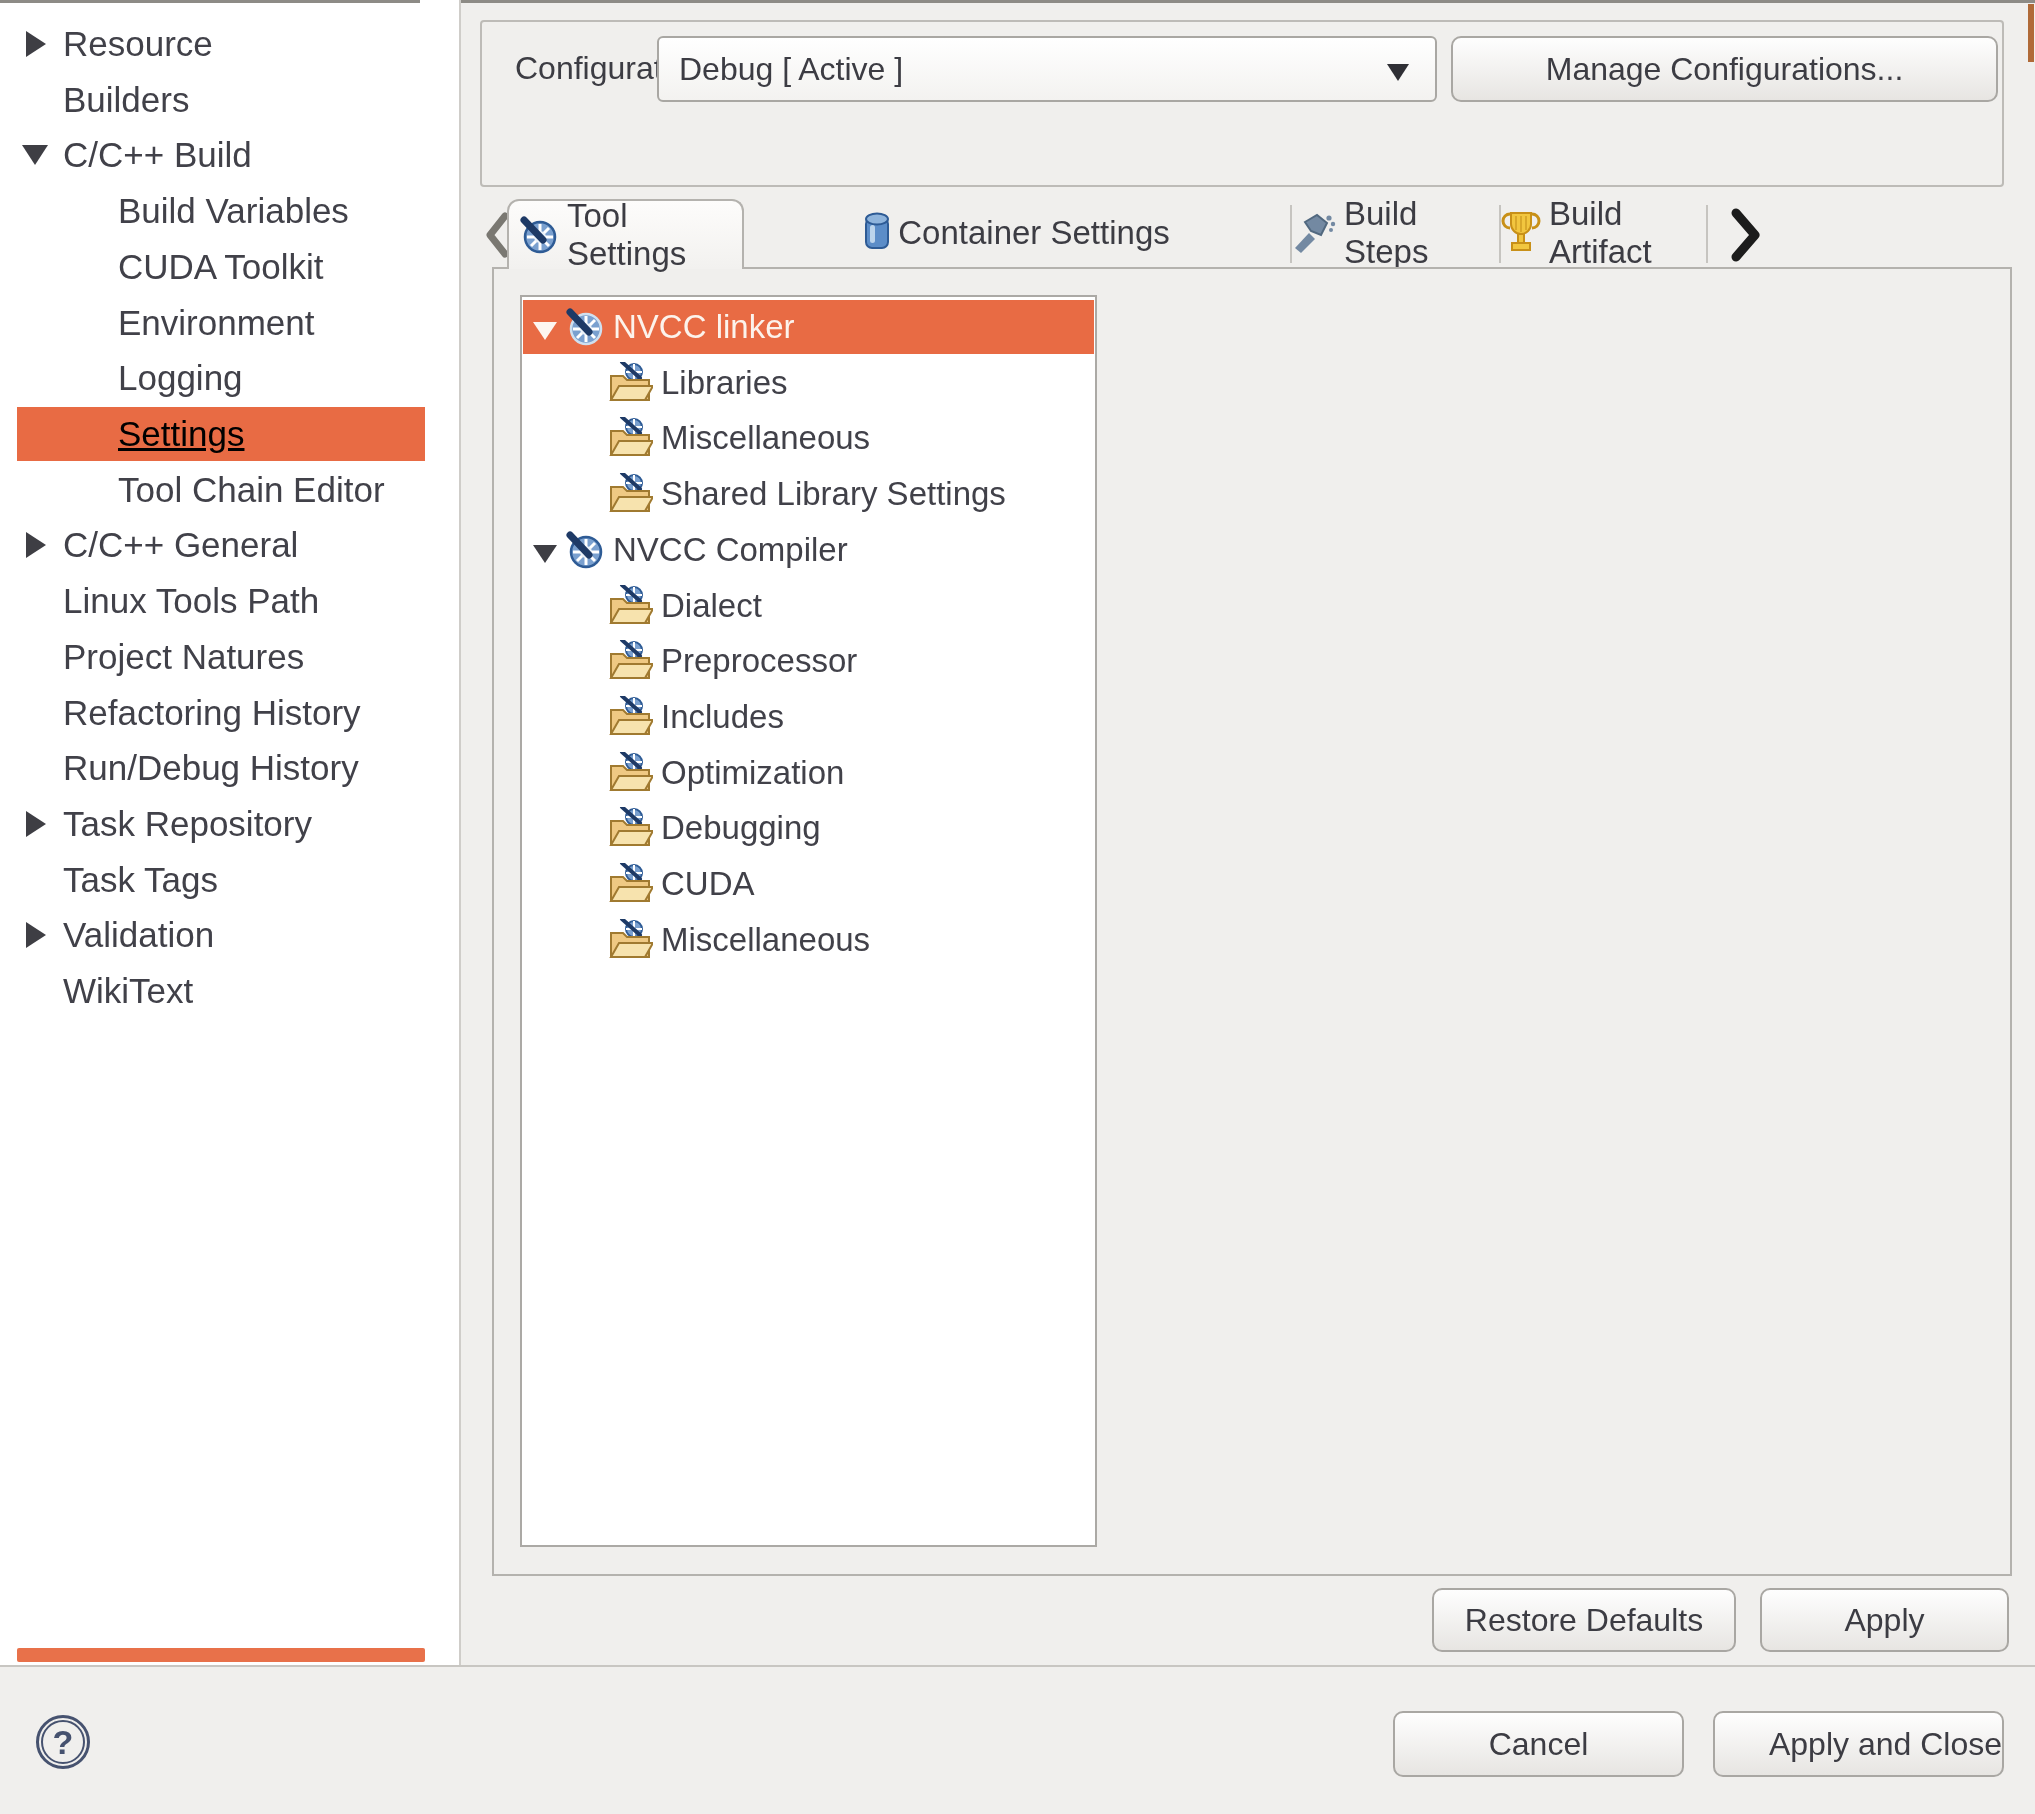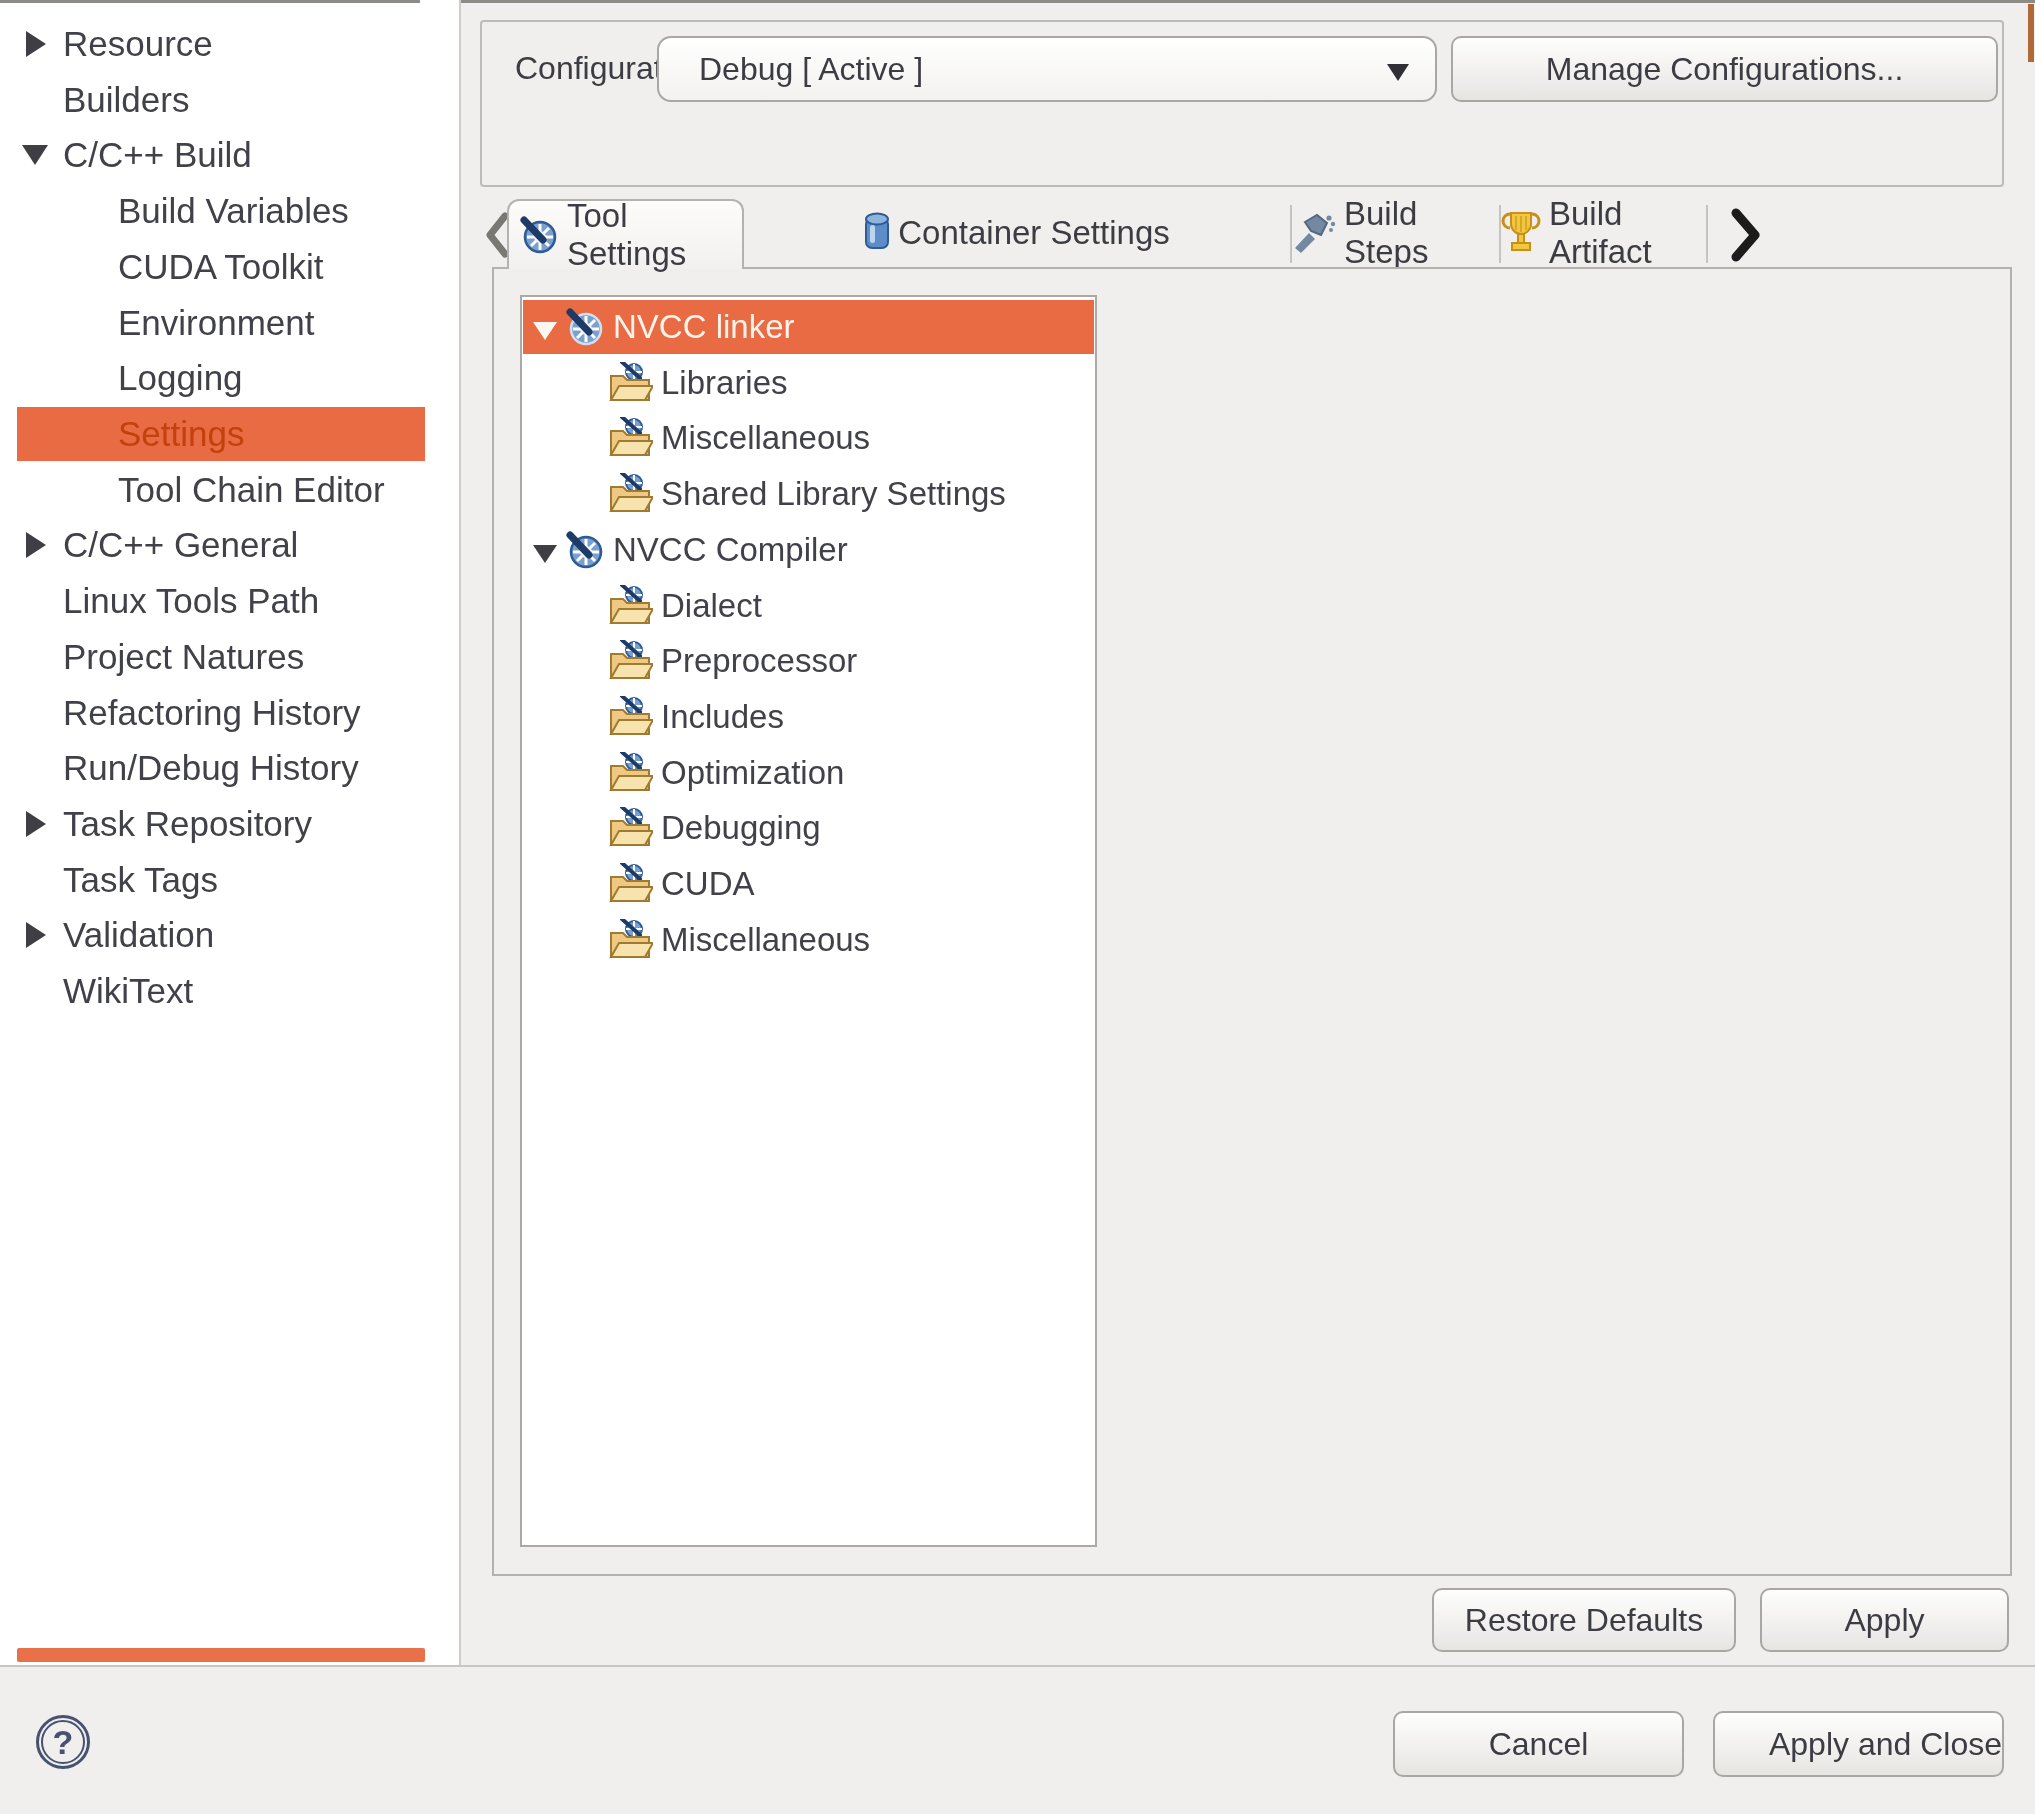--- a/index.html
+++ b/index.html
@@ -13,28 +13,28 @@
   .sidebar{position:absolute;left:0;top:0;width:459px;height:1665px;background:#FFFFFF;border-right:2px solid #CFCDC9;}
   .filter-line{position:absolute;left:0;top:0;width:420px;height:3px;background:#8D8B86;}
   .side-row{position:absolute;left:0;width:100%;height:56px;display:flex;align-items:center;font-size:35px;color:#414149;cursor:default;}
   .side-row .lbl{position:relative;z-index:2;}
   .side-row.lvl1 .lbl{margin-left:63px;}
   .side-row.lvl2 .lbl{margin-left:118px;text-align:right;}
   .side-row .tri{position:absolute;z-index:2;}
   .tri-right{width:0;height:0;border-left:20px solid #3E3E44;border-top:13px solid transparent;border-bottom:13px solid transparent;left:26px;}
   .tri-down{width:0;height:0;border-top:20px solid #3E3E44;border-left:13px solid transparent;border-right:13px solid transparent;left:22px;}
   .side-row.selected::before{content:"";position:absolute;left:17px;width:408px;top:1px;height:54px;background:#E86B44;z-index:1;}
-  .side-row.selected .lbl{color:#c2410c;}
+  .side-row.selected .lbl{color:#000000;text-decoration:underline;}
   .side-hscroll{position:absolute;left:17px;top:1648px;width:408px;height:14px;background:#E8714A;border-radius:2px;}
   
   .main{position:absolute;left:461px;top:0;width:1575px;height:1665px;background:#F0EFED;}
   .main-topline{position:absolute;left:0;top:0;width:100%;height:3px;background:#8D8B86;}
   .groupbox{position:absolute;left:19px;top:20px;width:1520px;height:163px;border:2px solid #BDBBB7;border-radius:4px;}
   .field-label{position:absolute;color:#3C3C43;}
-  .combo{position:absolute;background:linear-gradient(#FFFFFF,#F3F2F0);border:2px solid #A9A7A3;border-radius:14px;display:flex;align-items:center;padding-left:40px;box-sizing:border-box;cursor:default;}
+  .combo{position:absolute;background:linear-gradient(#FFFFFF,#F3F2F0);border:2px solid #A9A7A3;border-radius:6px;display:flex;align-items:center;padding-left:20px;box-sizing:border-box;cursor:default;}
   .combo .arrow{position:absolute;right:26px;top:26px;width:0;height:0;border-top:17px solid #2F2F35;border-left:11px solid transparent;border-right:11px solid transparent;}
   .btn{background:linear-gradient(#FEFEFE,#E7E5E2);border:2px solid #A9A7A3;border-radius:10px;display:flex;align-items:center;justify-content:center;box-sizing:border-box;color:#3C3C43;cursor:default;}
   .btn.abs{position:absolute;}
   
   .tab-active{position:absolute;left:46px;top:199px;width:237px;height:70px;background:linear-gradient(#FDFCFB,#F2F1EF);border:2px solid #B4B2AE;border-bottom:none;border-radius:12px 12px 0 0;display:flex;align-items:center;padding-left:10px;box-sizing:border-box;z-index:3;font-size:33px;}
   .tab{position:absolute;top:201px;height:64px;display:flex;align-items:center;justify-content:center;font-size:33px;color:#3C3C43;cursor:default;}
   .tab-sep{position:absolute;top:205px;width:2px;height:58px;background:#C6C4C0;}
   .tab .ticon,.tab-active .ticon{margin-right:8px;display:flex;}
   .tab-scroll{position:absolute;display:flex;align-items:center;justify-content:center;cursor:default;}
   

